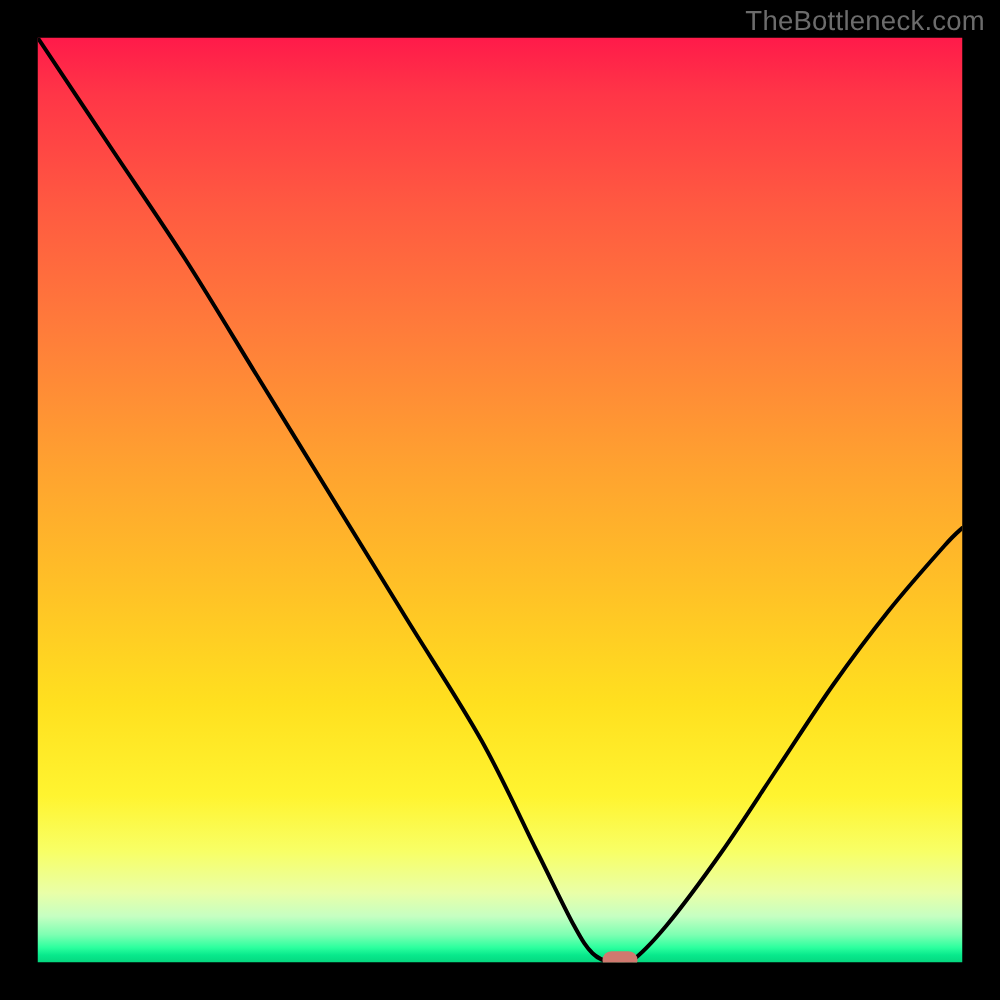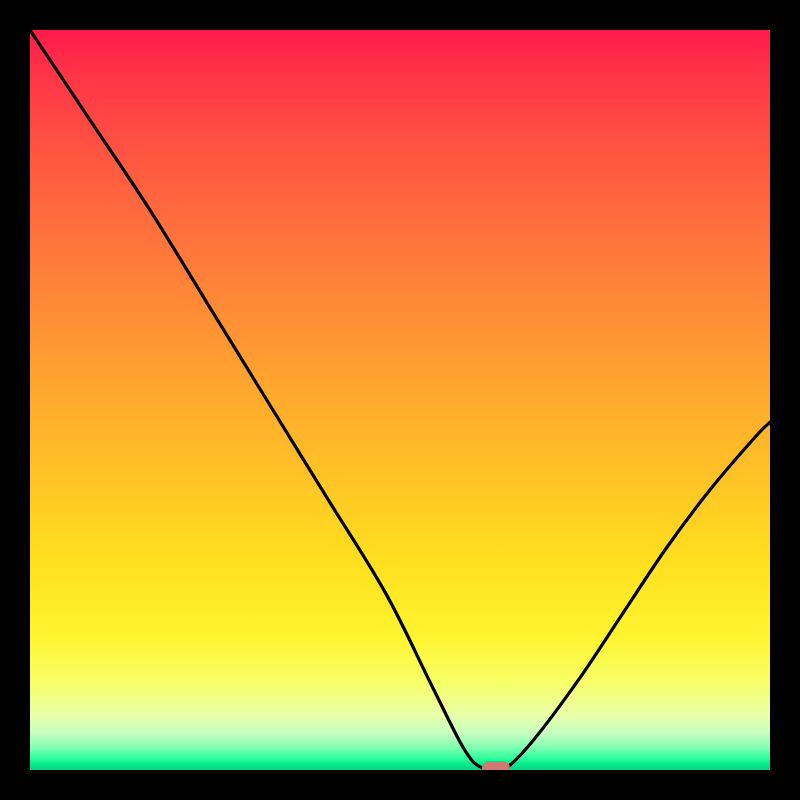--- a/index.html
+++ b/index.html
@@ -72,20 +72,21 @@
     background: #d0796f;
     bottom: 0px;
     transform: translate(-50%, 35%);
     z-index: 3;
   }
 </style>
 </head>
 <body>
 
 <div class="frame">
+  <div class="watermark">TheBottleneck.com</div>
 
   <div class="plot-area">
     <div class="gradient-bg"></div>
 
     <svg class="curve" viewBox="0 0 740 740" preserveAspectRatio="none">
       <path id="curve-path" fill="none" stroke="#000" stroke-width="3.2" stroke-linecap="round" stroke-linejoin="round" d="M 0.00 0.00 C 9.87 14.80, 39.47 59.20, 59.20 88.80 C 78.93 118.40, 98.67 146.77, 118.40 177.60 C 138.13 208.43, 157.87 241.73, 177.60 273.80 C 197.33 305.87, 217.07 337.93, 236.80 370.00 C 256.53 402.07, 276.27 434.13, 296.00 466.20 C 315.73 498.27, 337.93 531.57, 355.20 562.40 C 372.47 593.23, 387.27 626.53, 399.60 651.20 C 411.93 675.87, 421.80 696.83, 429.20 710.40 C 436.60 723.97, 439.07 727.67, 444.00 732.60 C 448.93 737.53, 453.87 738.77, 458.80 740.00 C 463.73 741.23, 466.20 744.93, 473.60 740.00 C 481.00 735.07, 490.87 725.20, 503.20 710.40 C 515.53 695.60, 532.80 672.17, 547.60 651.20 C 562.40 630.23, 577.20 606.80, 592.00 584.60 C 606.80 562.40, 621.60 538.97, 636.40 518.00 C 651.20 497.03, 666.00 477.30, 680.80 458.80 C 695.60 440.30, 715.33 418.10, 725.20 407.00 C 735.07 395.90, 737.53 394.67, 740.00 392.20"></path>
     </svg>
 
     <div class="marker" id="marker" style="left: 466.2px;"></div>
   </div>

